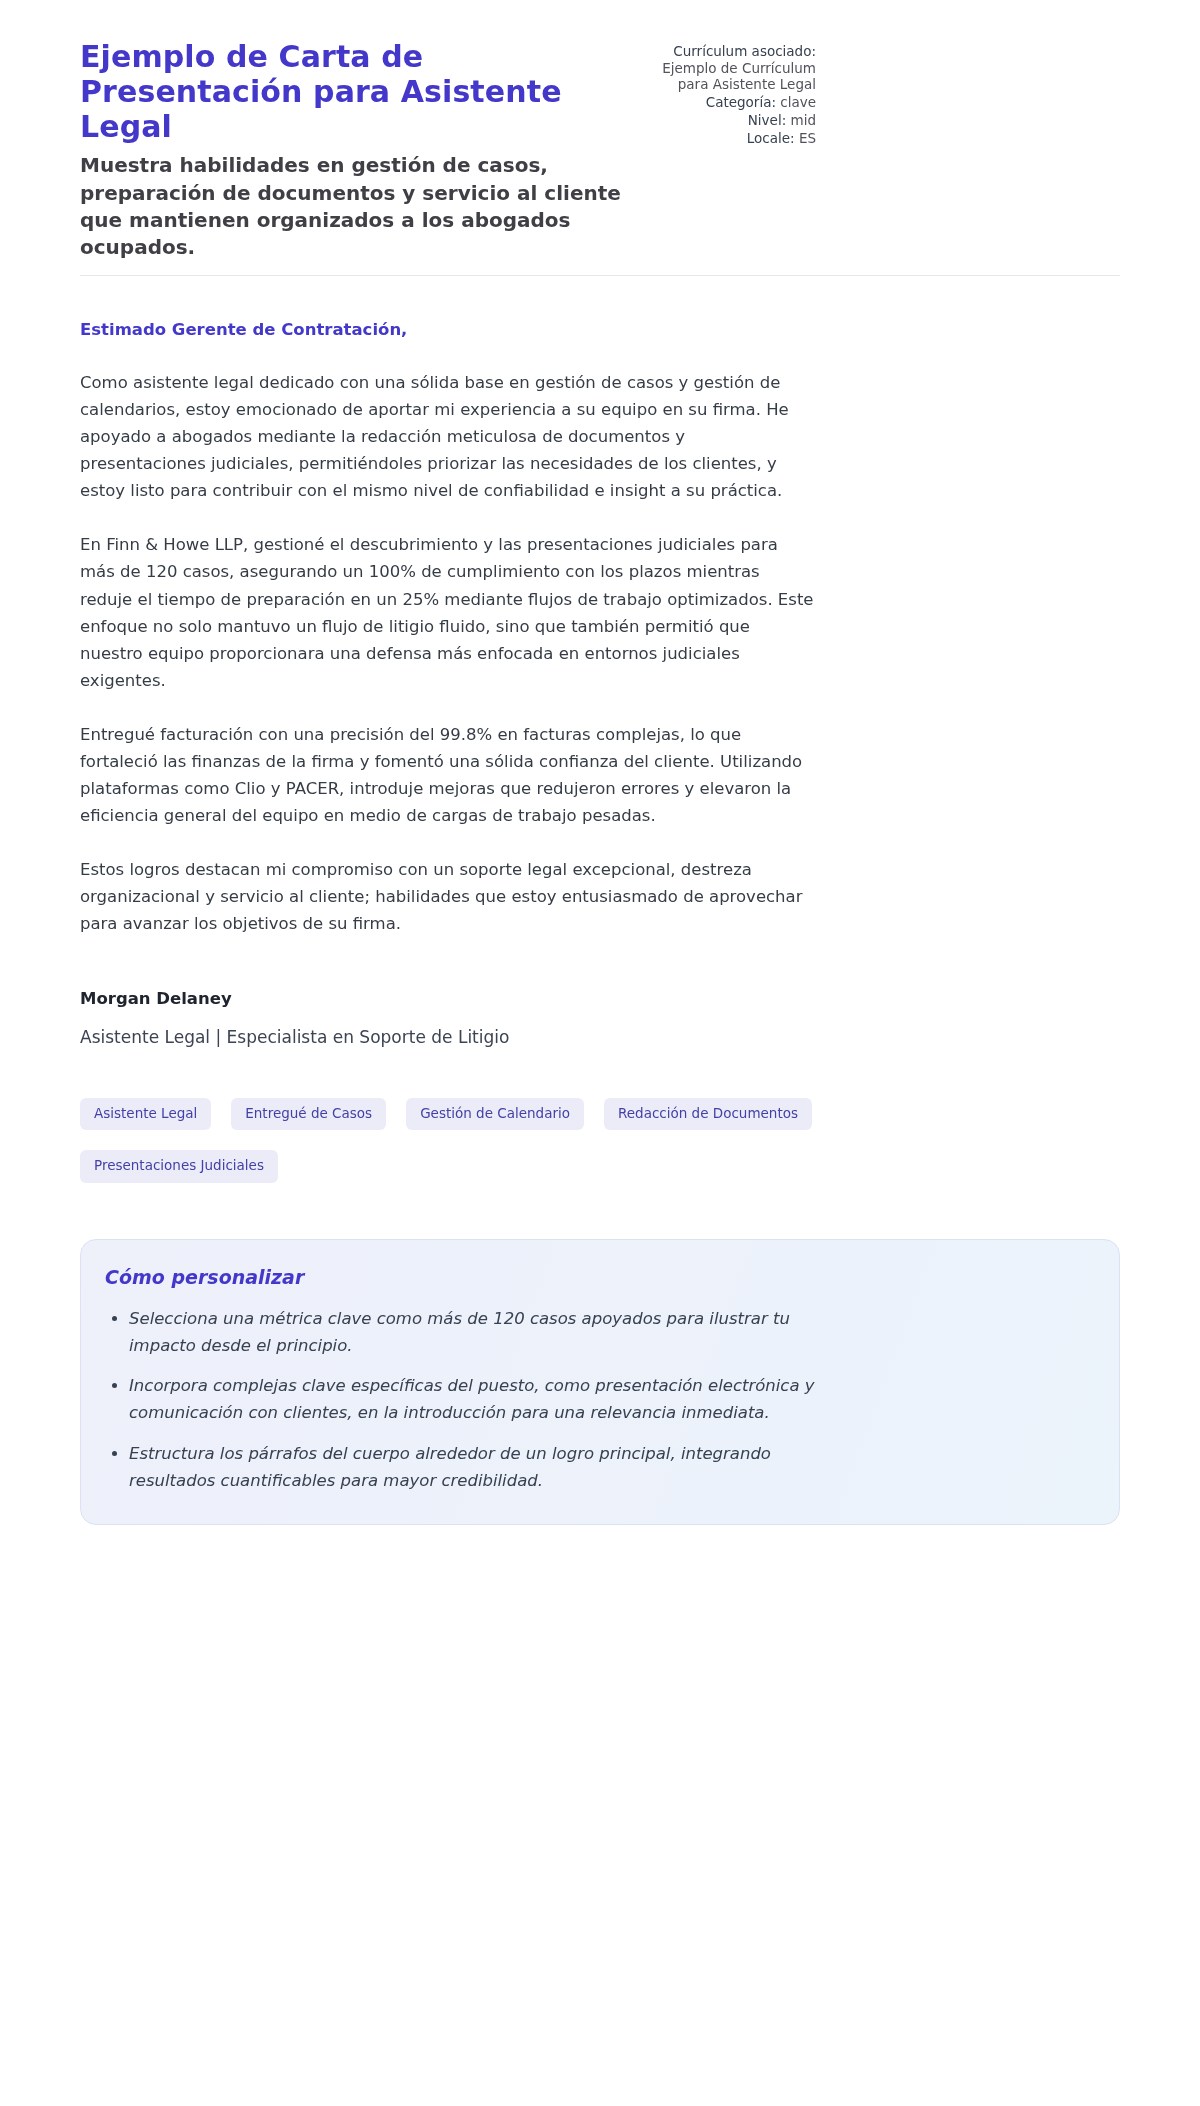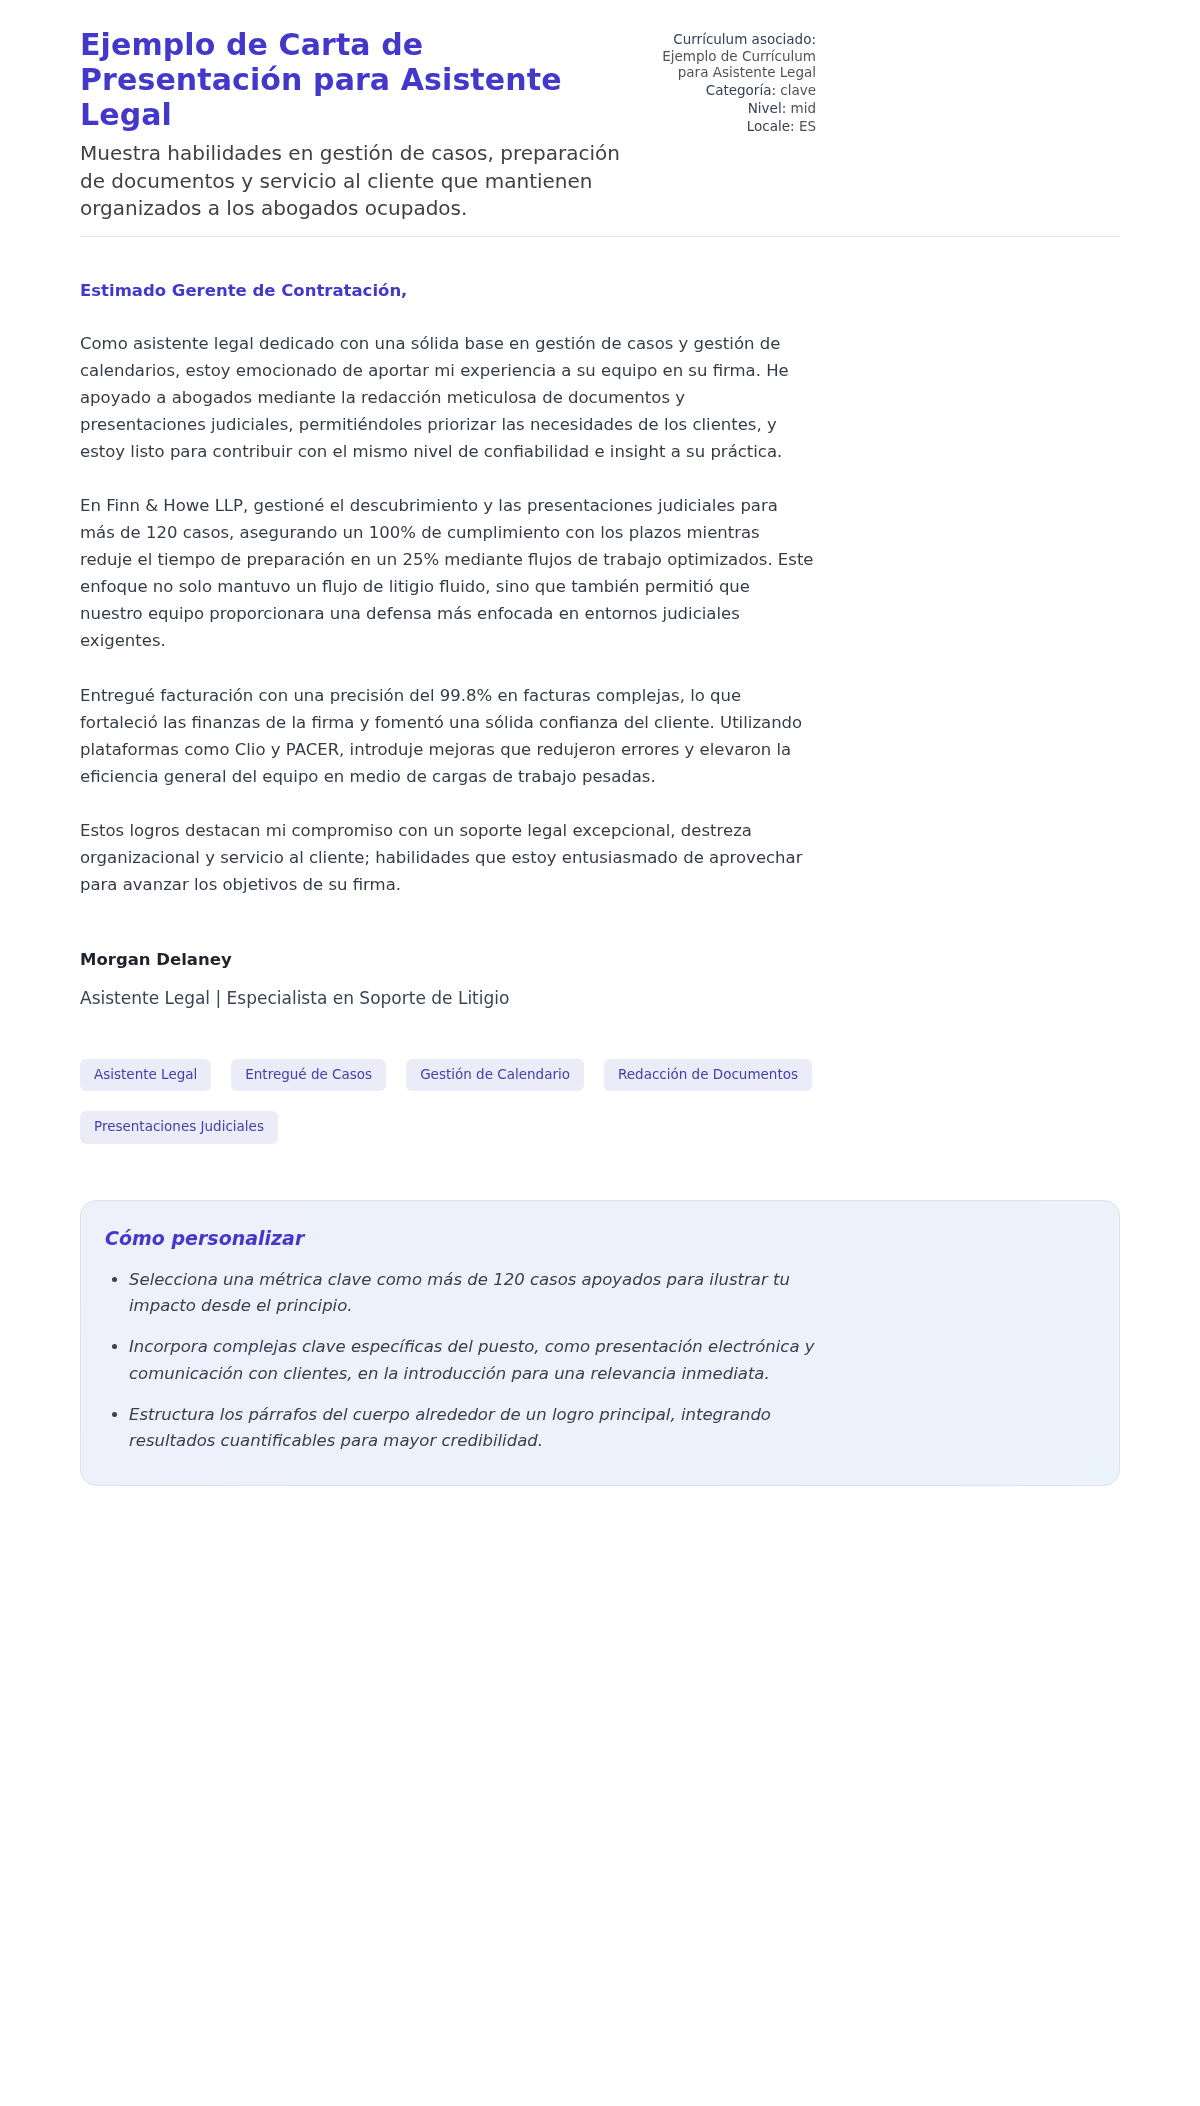--- a/index.html
+++ b/index.html
@@ -10,21 +10,21 @@
   }
   .page {
     width: 1200px;
     height: 2106px;
     margin: 0 auto;
     background: #ffffff;
     overflow: hidden;
   }
   .container {
     width: 1040px;
-    margin: 4px auto;
+    margin: 16px auto;
     padding-top: 24px;
   }
   
   .header {
     display: flex;
     justify-content: space-between;
     align-items: flex-start;
     width: 736px;
     margin-bottom: 14px;
   }
@@ -34,21 +34,21 @@
     font-size: 30px;
     line-height: 1.16;
     font-weight: 700;
     color: var(--accent, #4338ca);
     letter-spacing: 0.1px;
   }
   .subtitle {
     margin: 8px 0 0;
     font-size: 20px;
     line-height: 1.36;
-    font-weight: 400;
+    font-weight: 700;
     color: var(--heading-text, #3f3f46);
   }
   .meta {
     width: 188px;
     flex-shrink: 0;
     text-align: right;
     font-size: 13.5px;
     line-height: 1.24;
     padding-top: 3px;
     color: var(--meta-value, #52525b);

